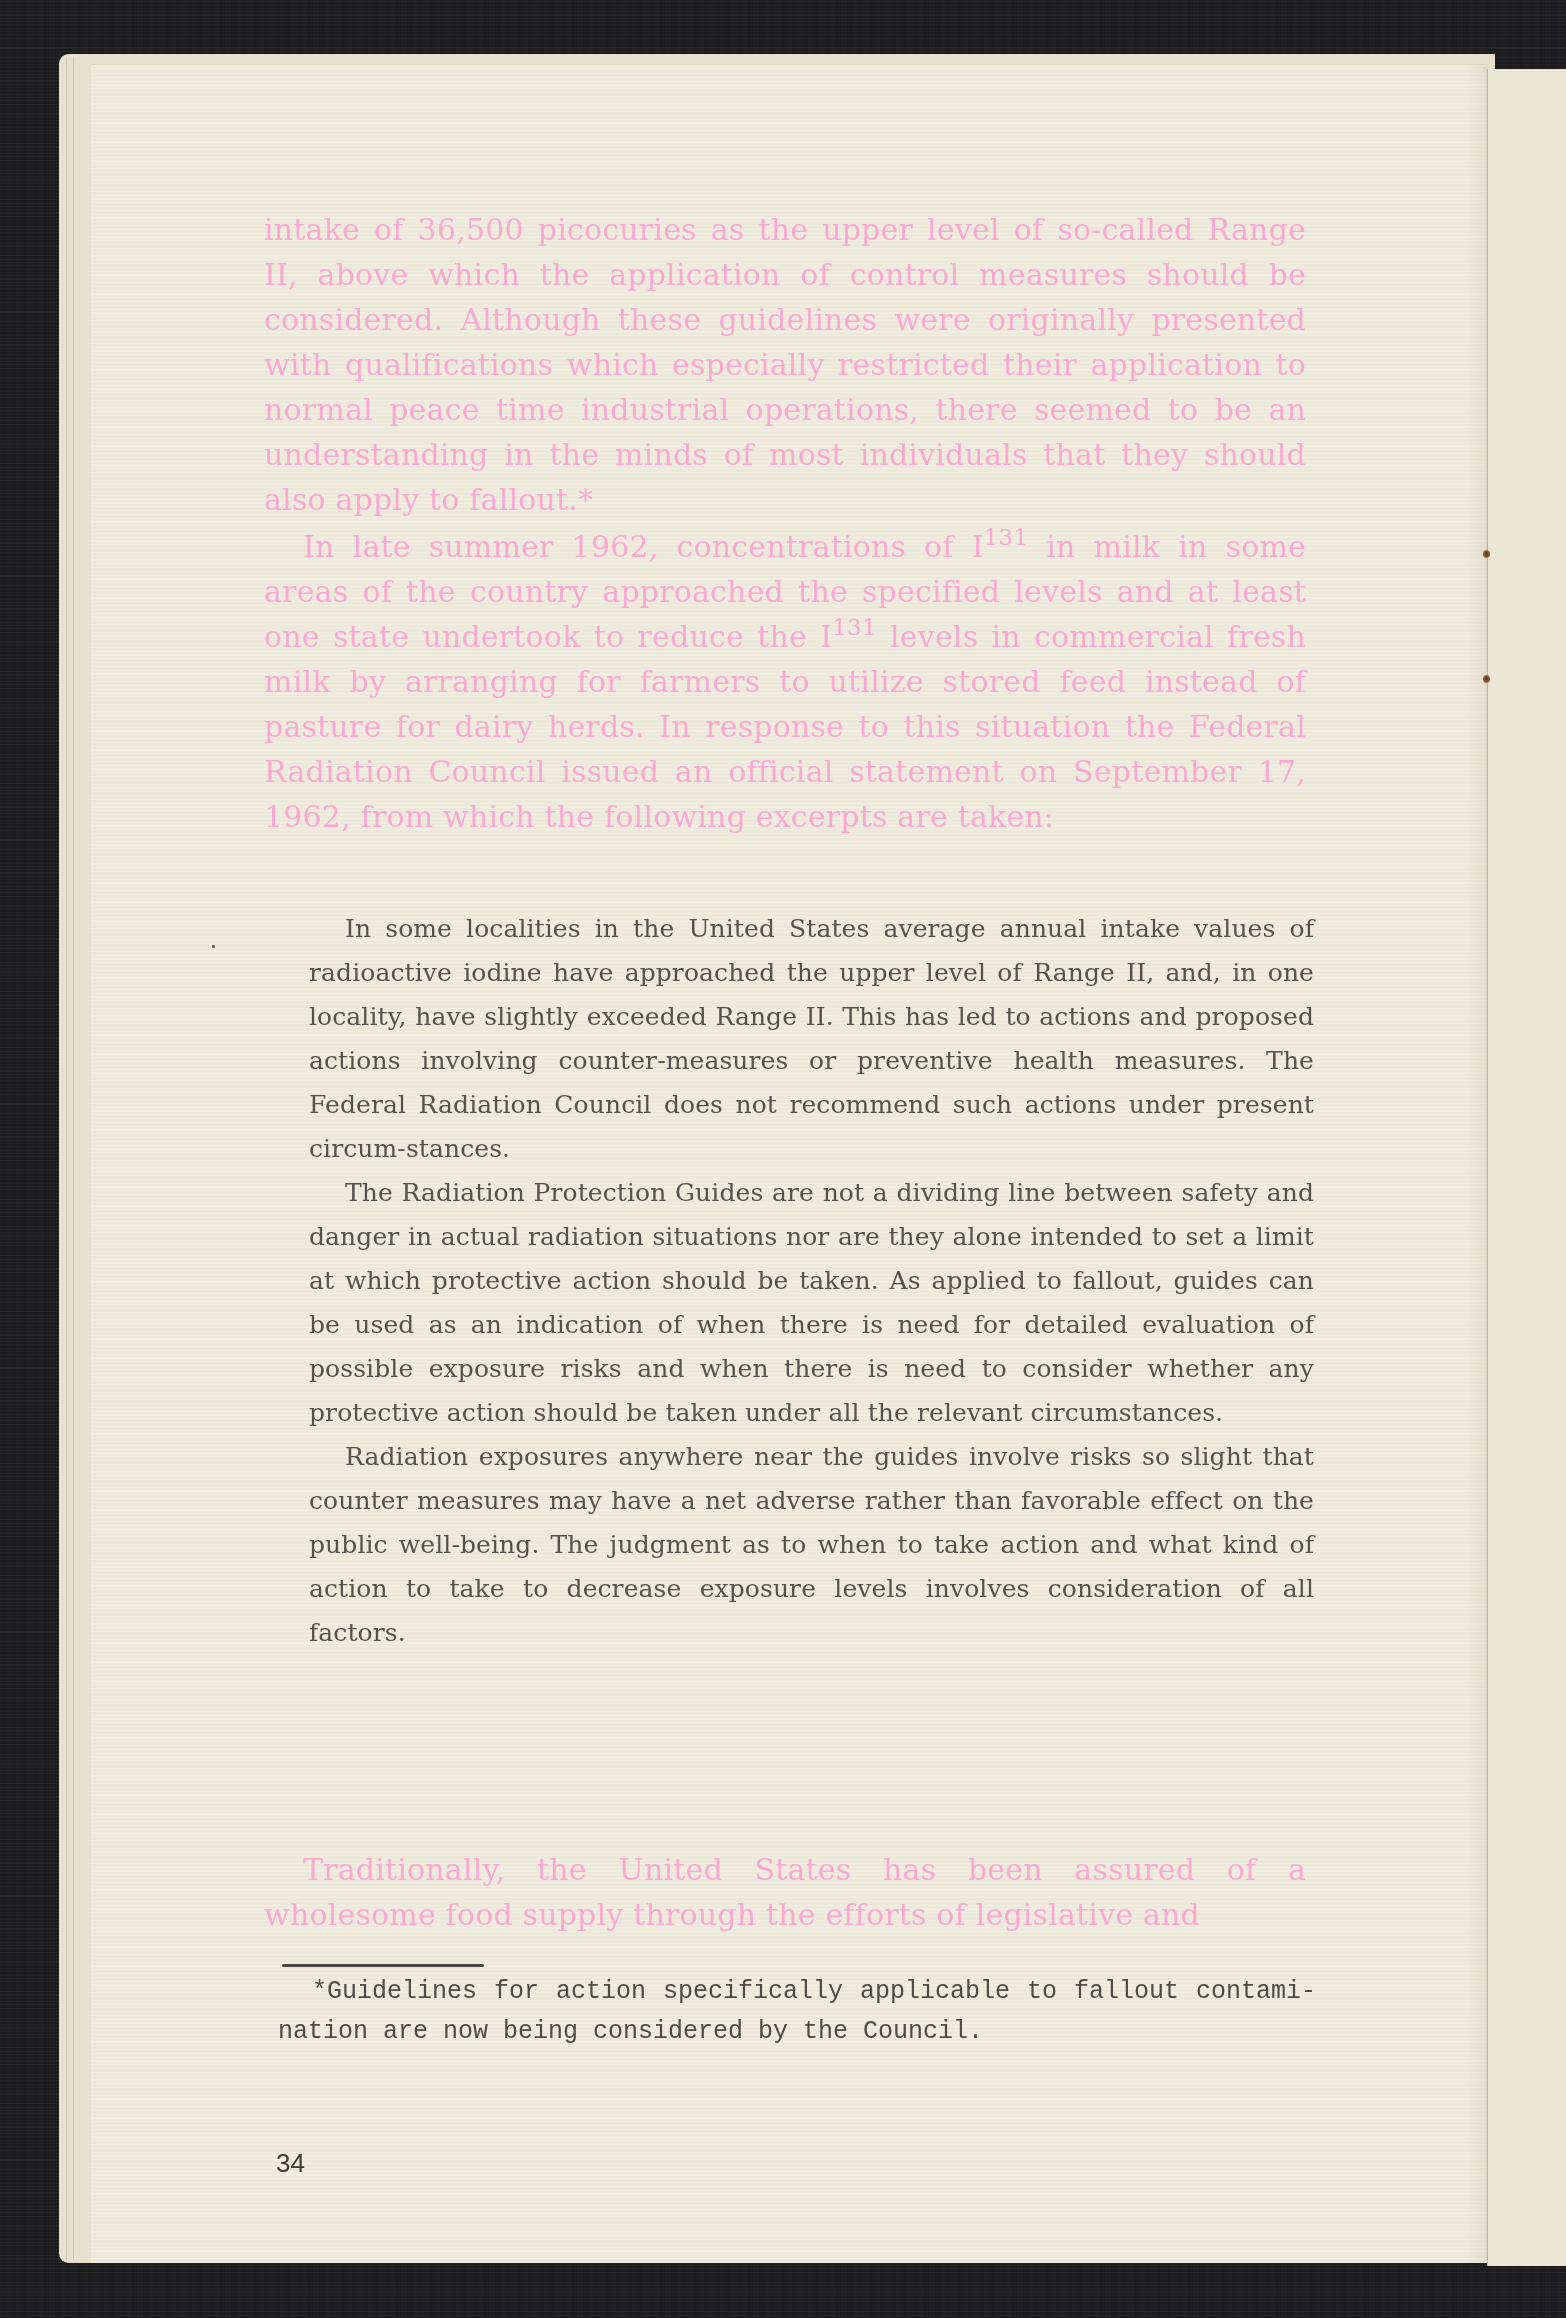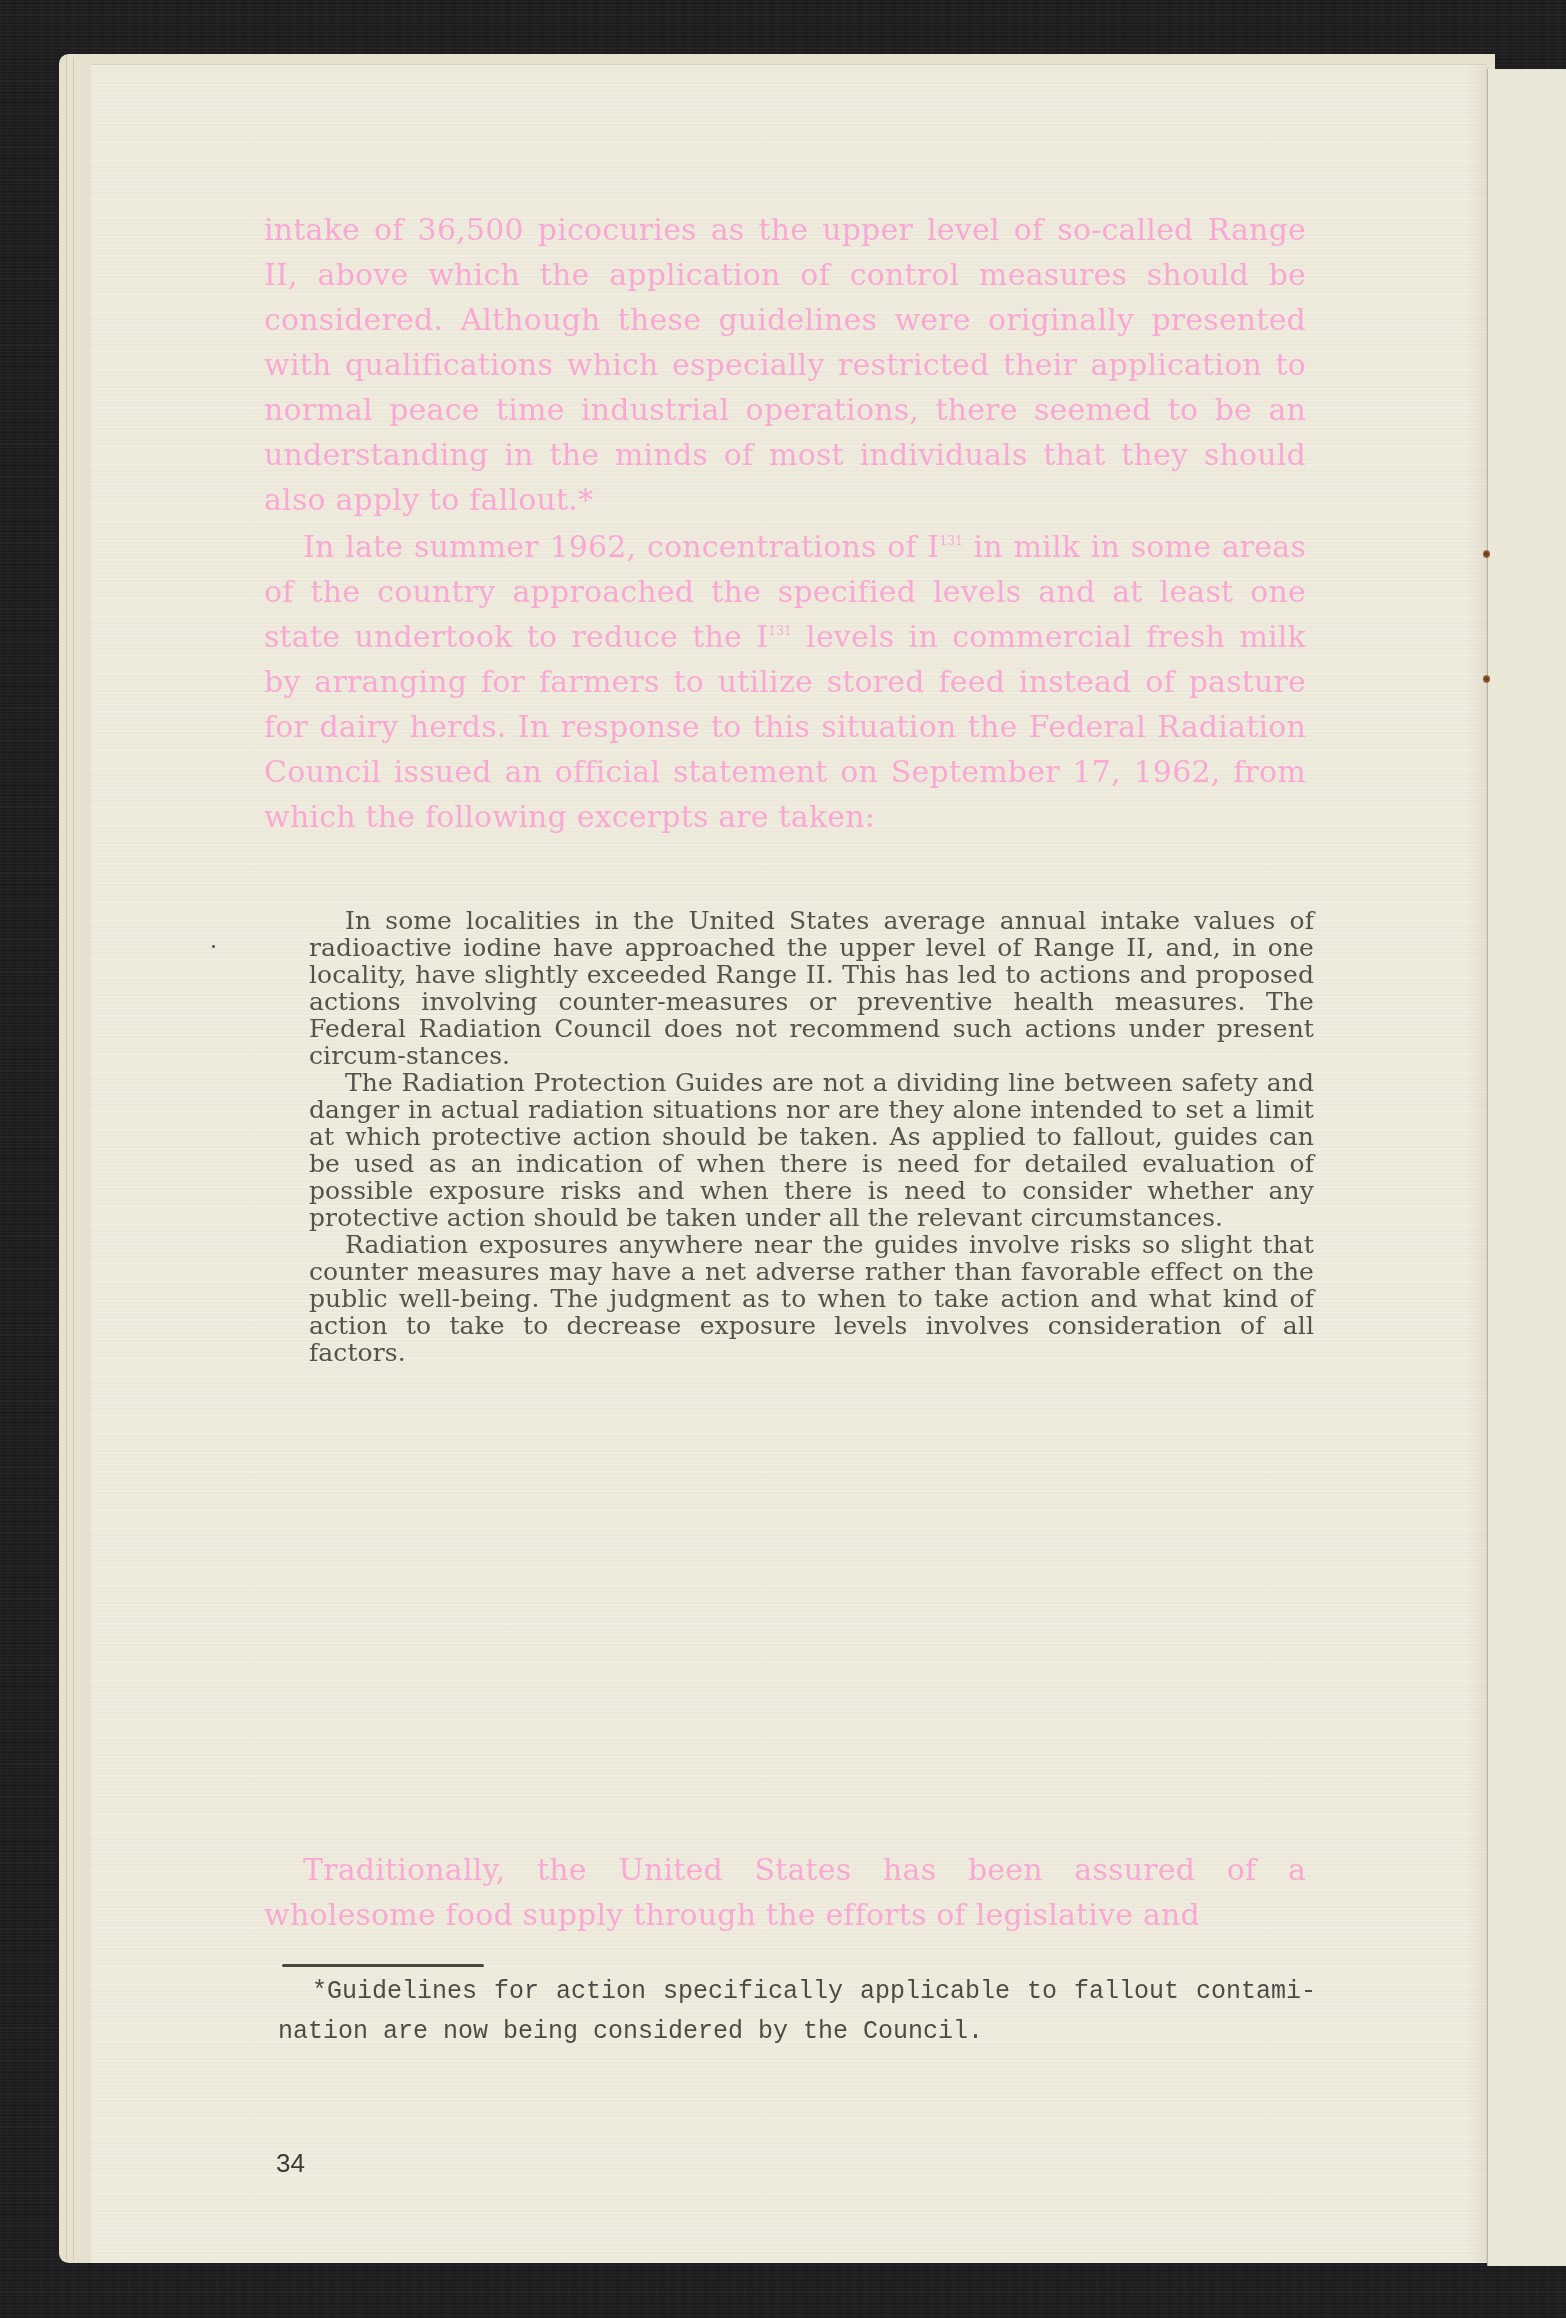--- a/index.html
+++ b/index.html
@@ -42,26 +42,26 @@
 
   .text-block { position: absolute; font-family: "DejaVu Serif", "Liberation Serif", serif; }
   .body-text {
     left: 264px; width: 1042px; color: #f9a8d4;
     font-size: 30px; line-height: 45px; text-align: justify; text-align-last: left;
     letter-spacing: 0.2px; font-weight: 400;
   }
   .body-text .indent { display: inline-block; width: 39px; }
   .quote-text {
     left: 309px; width: 1005px; color: #55524d;
-    font-size: 25px; line-height: 27px; text-align: justify; text-align-last: left;
+    font-size: 25px; line-height: 44px; text-align: justify; text-align-last: left;
     letter-spacing: 0.1px;
   }
   .quote-text p { margin: 0; text-indent: 36px; }
   .body-text p { margin: 0; }
-  sup.iso { font-size: 12px; vertical-align: 12px; line-height: 0; }
+  sup.iso { font-size: 23px; vertical-align: 12px; line-height: 0; }
 
   .footnote-rule {
     position: absolute; left: 282px; top: 1964px; width: 202px; height: 2.7px;
     background: #4a4743; border-radius: 1.6px;
   }
   .footnote {
     position: absolute; left: 278px; top: 1972px; width: 1038px; color: #4e4b47;
     font-family: "DejaVu Serif", "Liberation Serif", serif;
     font-size: 25px; line-height: 40px; text-align: justify; text-align-last: left;
   }

